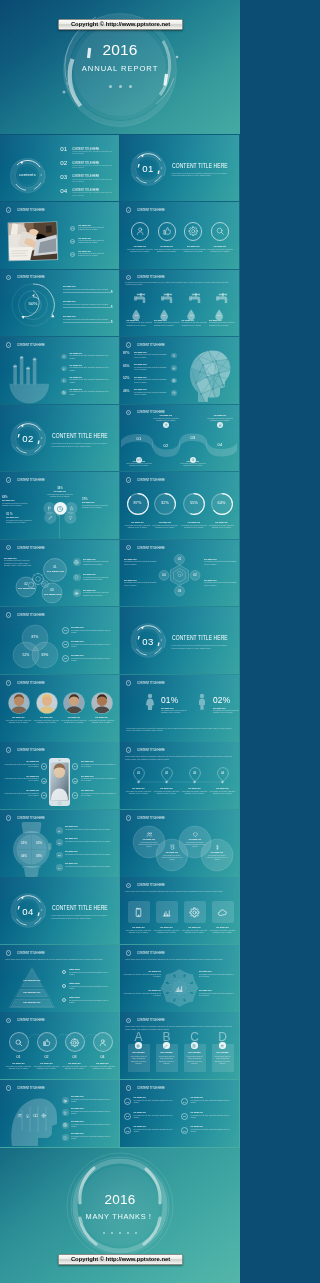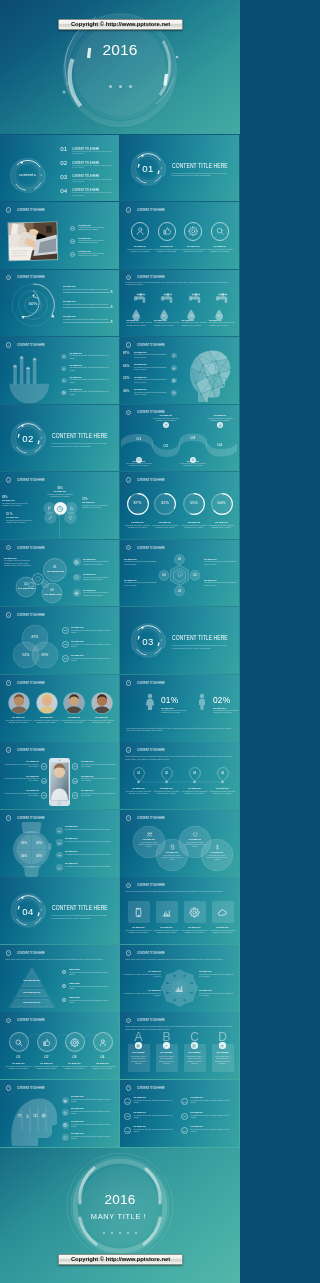--- a/index.html
+++ b/index.html
@@ -71,20 +71,21 @@
       <path d="M 80.5 106 A 49 49 0 0 1 72.5 59" fill="none" stroke="#ffffff" stroke-opacity=".55" stroke-width="4.2" stroke-linecap="butt"></path>
       <path d="M 163 41 A 49 49 0 0 1 160 95" fill="none" stroke="#ffffff" stroke-opacity=".40" stroke-width="3" stroke-linecap="butt"></path>
       <path d="M 88.5 58 l 1.2 -10" stroke="#ffffff" stroke-opacity=".85" stroke-width="3.2" stroke-linecap="butt"></path>
       <path d="M 166.5 74 l -1.6 11.5" stroke="#ffffff" stroke-opacity=".85" stroke-width="3.2" stroke-linecap="butt"></path>
       <path d="M 174 78 A 55 55 0 0 1 156 104" fill="none" stroke="#ffffff" stroke-opacity=".34" stroke-width=".9"></path>
       <path d="M 66 82 A 56 56 0 0 0 78 103" fill="none" stroke="#ffffff" stroke-opacity=".25" stroke-width=".9"></path>
       <circle cx="177" cy="57" r="1.3" fill="#ffffff" fill-opacity=".55"></circle>
       <circle cx="64" cy="92" r="1.6" fill="#ffffff" fill-opacity=".45"></circle>
     </svg>
     <div class="hero-year" style="top:41px;font-size:15.5px;letter-spacing:.1px">2016</div>
+    <div class="hero-sub" style="top:64px;font-size:7.6px;letter-spacing:.95px">ANNUAL REPORT</div>
     <div class="hero-dots" style="top:85px;gap:7px">
       <i style="width:3px;height:3px"></i>
         <i style="width:3px;height:3px"></i>
         <i style="width:3px;height:3px"></i>
     </div>
   </div>
 
   <div class="hero" id="hero-bot">
     <svg width="240" height="128" viewBox="0 0 240 128">
       <defs>
@@ -96,21 +97,21 @@
       <circle cx="120" cy="58" r="40" fill="url(#cg2)"></circle>
       <circle cx="120" cy="58" r="45" fill="none" stroke="#ffffff" stroke-opacity=".20" stroke-width="5"></circle>
       <circle cx="120" cy="58" r="49" fill="none" stroke="#ffffff" stroke-opacity=".13" stroke-width="1"></circle>
       <path d="M 94 20 A 41 41 0 0 0 80 55" fill="none" stroke="#ffffff" stroke-opacity=".5" stroke-width="3.2" stroke-linecap="round"></path>
       <path d="M 146 21 A 41 41 0 0 1 160 55" fill="none" stroke="#ffffff" stroke-opacity=".5" stroke-width="3.2" stroke-linecap="round"></path>
       <path d="M 80 70 A 41 41 0 0 0 96 96" fill="none" stroke="#ffffff" stroke-opacity=".45" stroke-width="3.2" stroke-linecap="round"></path>
       <path d="M 160 70 A 41 41 0 0 1 144 96" fill="none" stroke="#ffffff" stroke-opacity=".45" stroke-width="3.2" stroke-linecap="round"></path>
       <circle cx="120" cy="58" r="53" fill="none" stroke="#ffffff" stroke-opacity=".10" stroke-width="1"></circle>
     </svg>
     <div class="hero-year" style="top:44px;font-size:13.5px;letter-spacing:.3px">2016</div>
-    <div class="hero-sub" style="top:64px;font-size:7.4px;letter-spacing:.7px">MANY TITLE！</div>
+    <div class="hero-sub" style="top:64px;font-size:7.4px;letter-spacing:.7px">MANY THANKS！</div>
     <div class="hero-dots" style="top:84px;gap:5.5px">
       <i style="width:2.6px;height:2.6px"></i>
         <i style="width:2.6px;height:2.6px"></i>
         <i style="width:2.6px;height:2.6px"></i>
         <i style="width:2.6px;height:2.6px"></i>
         <i style="width:2.6px;height:2.6px"></i>
     </div>
   </div>
 
   <div class="wm wm-top">Copyright © http://www.pptstore.net</div>

